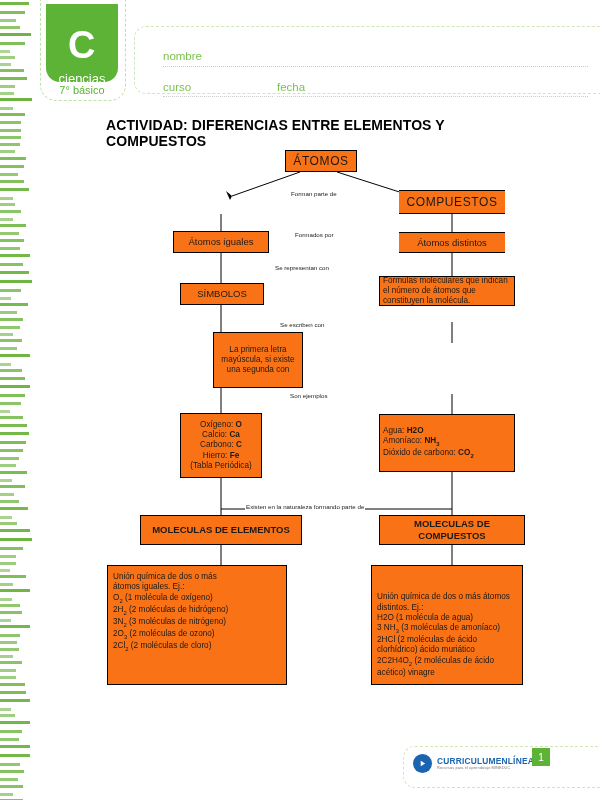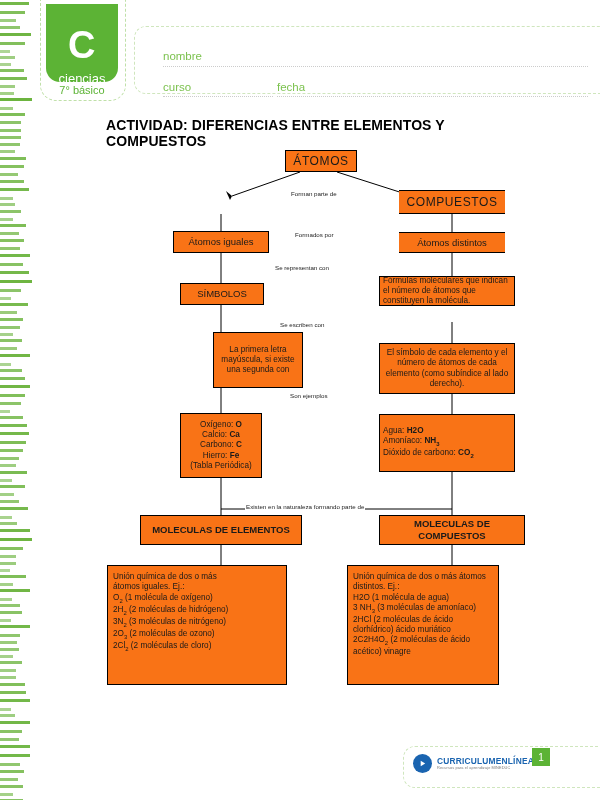--- a/index.html
+++ b/index.html
@@ -360,23 +360,20 @@
   </div>
 
   <div class="node boxed t-small" style="left:379px; top:276px; width:136px; height:30px;">
     <div class="inner align-left">Fórmulas moleculares que indican el número de átomos que constituyen la molécula.</div>
   </div>
 
   <div class="node boxed t-small" style="left:177px; top:332px; width:90px; height:56px;margin-left:36px;">
     <div class="inner">La primera letra mayúscula, si existe una segunda con</div>
   </div>
 
-  <div class="node boxed t-small" style="left:379px; top:343px; width:136px; height:51px;">
-    <div class="inner">El símbolo de cada elemento y el número de átomos de cada elemento (como subíndice al lado derecho).</div>
-  </div>
 
   <div class="node boxed t-small" style="left:180px; top:413px; width:82px; height:65px;">
     <div class="inner">
       <div>Oxígeno: <b>O</b></div>
       <div>Calcio: <b>Ca</b></div>
       <div>Carbono: <b>C</b></div>
       <div>Hierro: <b>Fe</b></div>
       <div><span>(Tabla Periódica)</span></div>
     </div>
   </div>
@@ -402,21 +399,21 @@
       <div>Unión química de dos o más</div>
       <div>átomos iguales.  Ej.:</div>
       <div>O<sub>2</sub> (1 molécula de oxígeno)</div>
       <div>2H<sub>2</sub> (2 moléculas de hidrógeno)</div>
       <div>3N<sub>2</sub> (3 moléculas de nitrógeno)</div>
       <div>2O<sub>3</sub> (2 moléculas de ozono)</div>
       <div>2Cl<sub>2</sub> (2 moléculas de cloro)</div>
     </div>
   </div>
 
-  <div class="node boxed t-small" style="left:347px; top:565px; width:152px; height:120px; align-items:flex-start;">
+  <div class="node boxed t-small" style="left:371px; top:565px; width:152px; height:120px; align-items:flex-end;">
     <div class="inner align-left" style="padding:6px 5px;">
       <div>Unión química de dos o más átomos</div>
       <div>distintos. Ej.:</div>
       <div>H2O (1 molécula de agua)</div>
       <div>3 NH<sub>3</sub> (3 moléculas de amoníaco)</div>
       <div>2HCl  (2 moléculas de ácido</div>
       <div>clorhídrico) ácido muriático</div>
       <div>2C2H4O<sub>2</sub> (2 moléculas de ácido</div>
       <div>acético) vinagre</div>
     </div>

